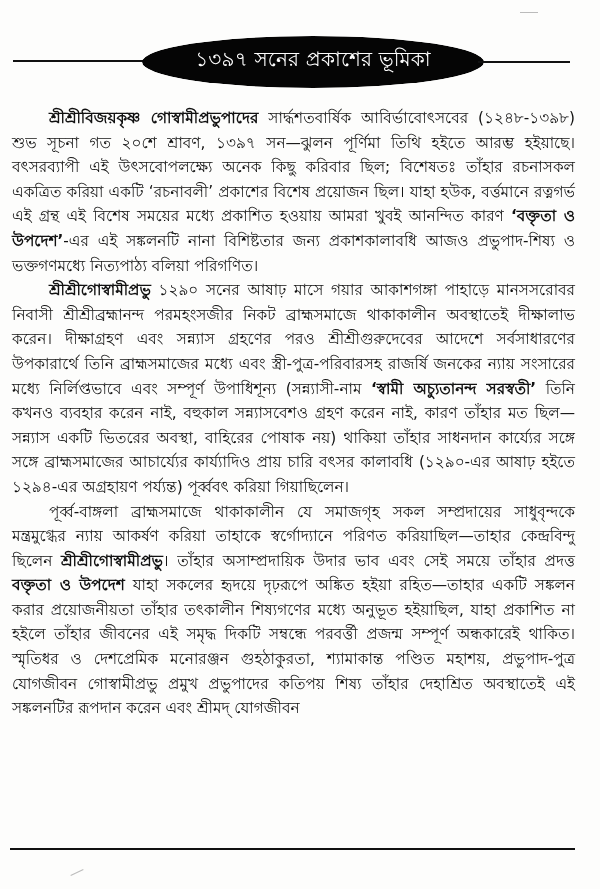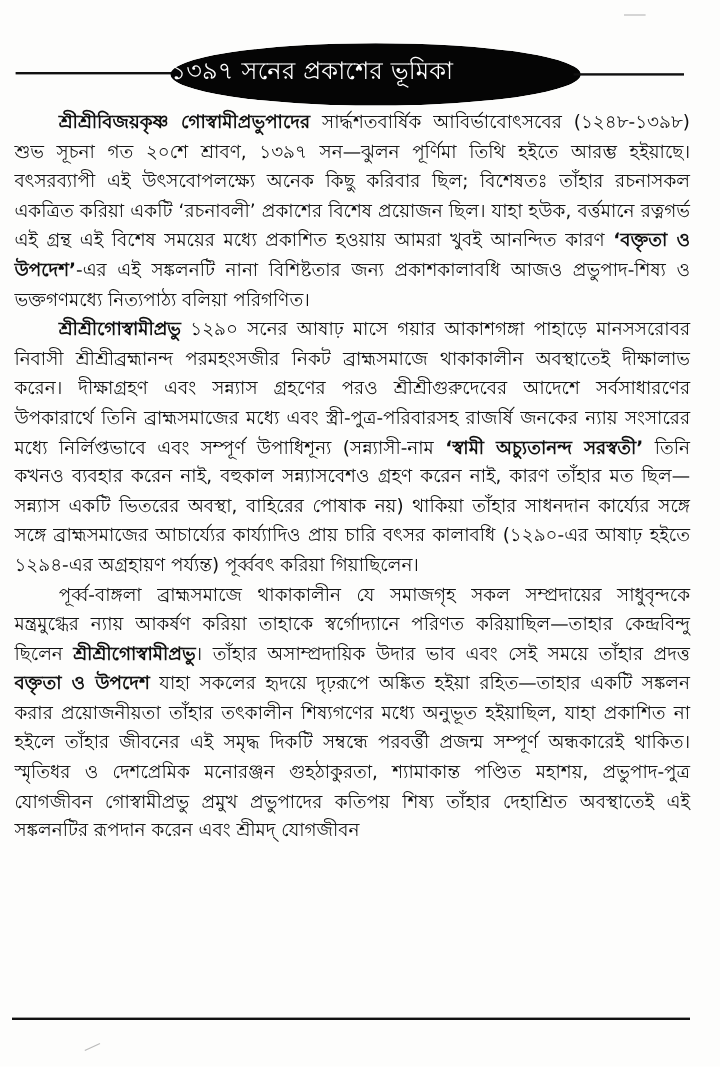--- a/index.html
+++ b/index.html
@@ -44,31 +44,31 @@
     left: 142px; top: 16px;
     width: 342px; height: 52px;
     background: #050505;
     border-radius: 50% / 50%;
     clip-path: ellipse(50% 50% at 50% 50%);
   }
   .banner-title {
     position: absolute;
     left: 142px; top: 25px;
     width: 342px;
-    text-align: left;
+    text-align: center;
     color: #ffffff;
     font-size: 20px;
     line-height: 28px;
     font-weight: normal;
     letter-spacing: 0.2px;
   }
   
   .content {
     position: absolute;
-    left: 12px; top: 90px;
+    left: 12px; top: 106px;
     width: 563px;
   }
   .para {
     margin: 0;
     font-size: 15.3px;
     line-height: 24.6px;
     text-align: justify;
     text-align-last: left;
   }
   .para .indent {

